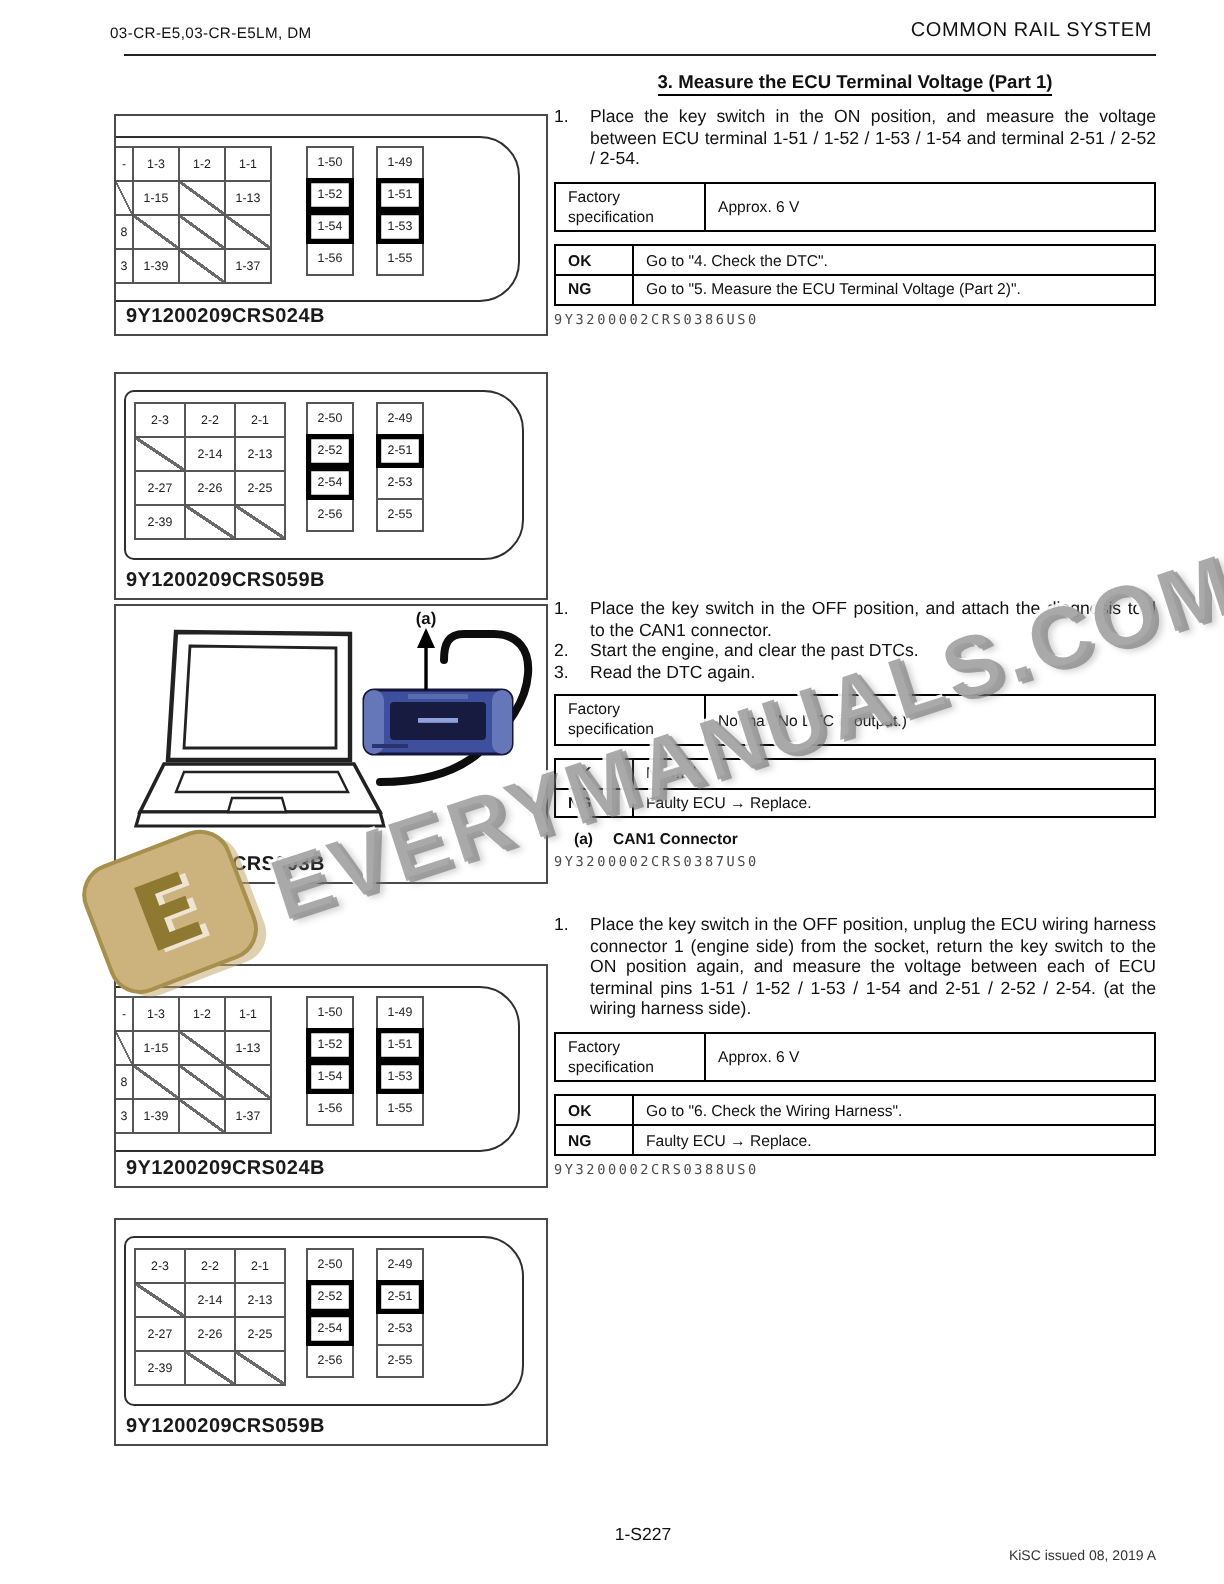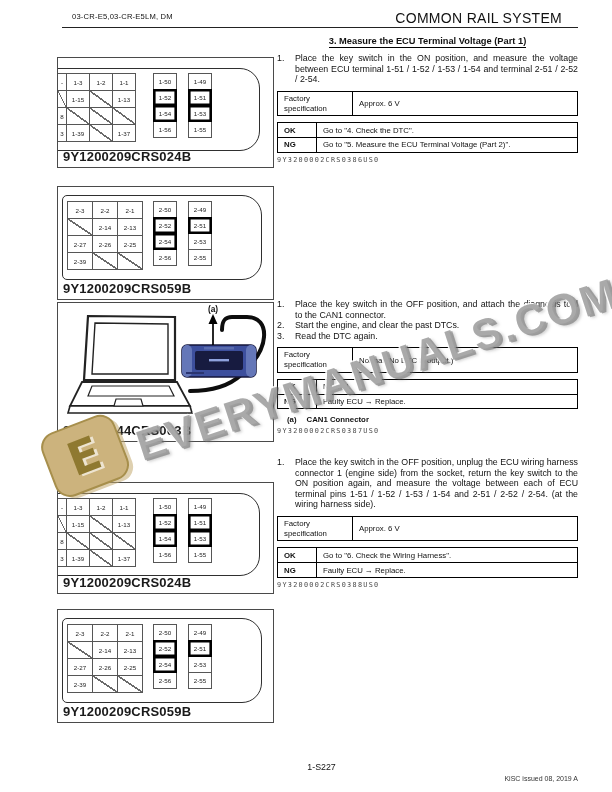--- a/index.html
+++ b/index.html
@@ -1,31 +1,31 @@
 <!DOCTYPE html>
 <html><head>
 <meta charset="utf-8">
 <style>
   html,body{margin:0;padding:0;background:#e8e8e8;}
   .page{position:relative;width:612px;height:792px;background:#ffffff;overflow:hidden;
         font-family:"Liberation Sans",sans-serif;color:#111;}
   
-  .hdr-left{position:absolute;left:72px;top:12px;font-size:7.6px;letter-spacing:.2px;}
-  .hdr-right{position:absolute;right:50px;top:10px;font-size:14px;letter-spacing:.3px;text-align:right;}
+  .hdr-left{position:absolute;left:55px;top:12px;font-size:7.6px;letter-spacing:.2px;}
+  .hdr-right{position:absolute;right:36px;top:10px;font-size:10px;letter-spacing:.3px;text-align:right;}
   .hdr-rule{position:absolute;left:62px;right:34px;top:27px;border-top:1.4px solid #222;}
   .ftr-page{position:absolute;left:65px;right:34px;top:762px;text-align:center;font-size:8.8px;}
   .ftr-right{position:absolute;right:34px;top:775px;font-size:7px;color:#333;}
   
   .figbox{position:absolute;left:57px;width:215px;border:1px solid #4a4a4a;background:#fff;overflow:hidden;}
   #fig1{top:57px;height:109px;}
   #fig2{top:186px;height:112px;}
   #fig3{top:302px;height:138px;}
   #fig4{top:482px;height:110px;}
   #fig5{top:609px;height:112px;}
-  .fig-caption{position:absolute;left:5px;bottom:3px;font-size:13px;font-weight:bold;letter-spacing:.2px;color:#1a1a1a;}
+  .fig-caption{position:absolute;left:5px;bottom:3px;font-size:10px;font-weight:bold;letter-spacing:.2px;color:#1a1a1a;}
   
   .connector{position:absolute;inset:0;}
   .shell{position:absolute;border:1.6px solid #2f2f2f;border-radius:5px 20px 20px 5px;}
   .connector[data-conn="connector1"] .shell{left:-12px;top:10px;width:212px;height:81px;}
   .connector[data-conn="connector2"] .shell{left:4px;top:8px;width:198px;height:83px;}
   .conn-grid{position:absolute;display:grid;border-top:1px solid #565656;border-left:1px solid #565656;background:#fff;}
   .connector[data-conn="connector1"] .conn-grid{left:0;top:15px;grid-template-columns:9px 23px 23px 23px;grid-auto-rows:17px;border-left:none;}
   .connector[data-conn="connector2"] .conn-grid{left:9px;top:14px;grid-template-columns:25px 25px 25px;grid-auto-rows:17px;}
   .gcell{border-right:1px solid #565656;border-bottom:1px solid #565656;display:flex;align-items:center;justify-content:center;
          font-size:6.2px;color:#222;overflow:hidden;}

